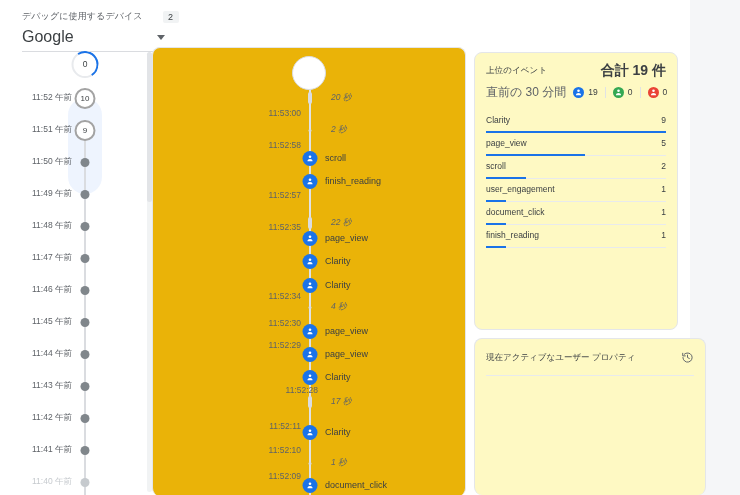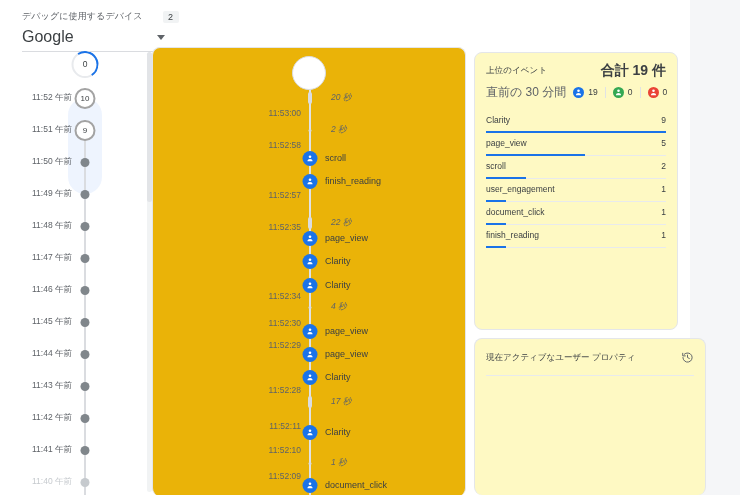--- a/index.html
+++ b/index.html
@@ -578,21 +578,21 @@
         </div>
         <div class="srow" style="top: 320px;">
           <span class="s-icon">
             <svg width="9" height="9" viewBox="0 0 24 24" fill="#ffffff">
               <circle cx="12" cy="7.2" r="3.4"></circle>
               <path d="M5.2 19.2c0-3.8 3.1-5.8 6.8-5.8s6.8 2 6.8 5.8z"></path>
             </svg>
           </span>
           <span class="s-label">Clarity</span>
         </div>
-        <div class="srow" style="top: 333px;">
+        <div class="srow" style="top: 333px; margin-left: 17px;">
           <span class="s-time">11:52:28</span>
         </div>
         <div class="srow" style="top: 345px;">
           <span class="s-tick"></span>
           <span class="s-gap">17 秒</span>
         </div>
         <div class="srow" style="top: 369px;">
           <span class="s-time">11:52:11</span>
         </div>
         <div class="srow" style="top: 375px;">

